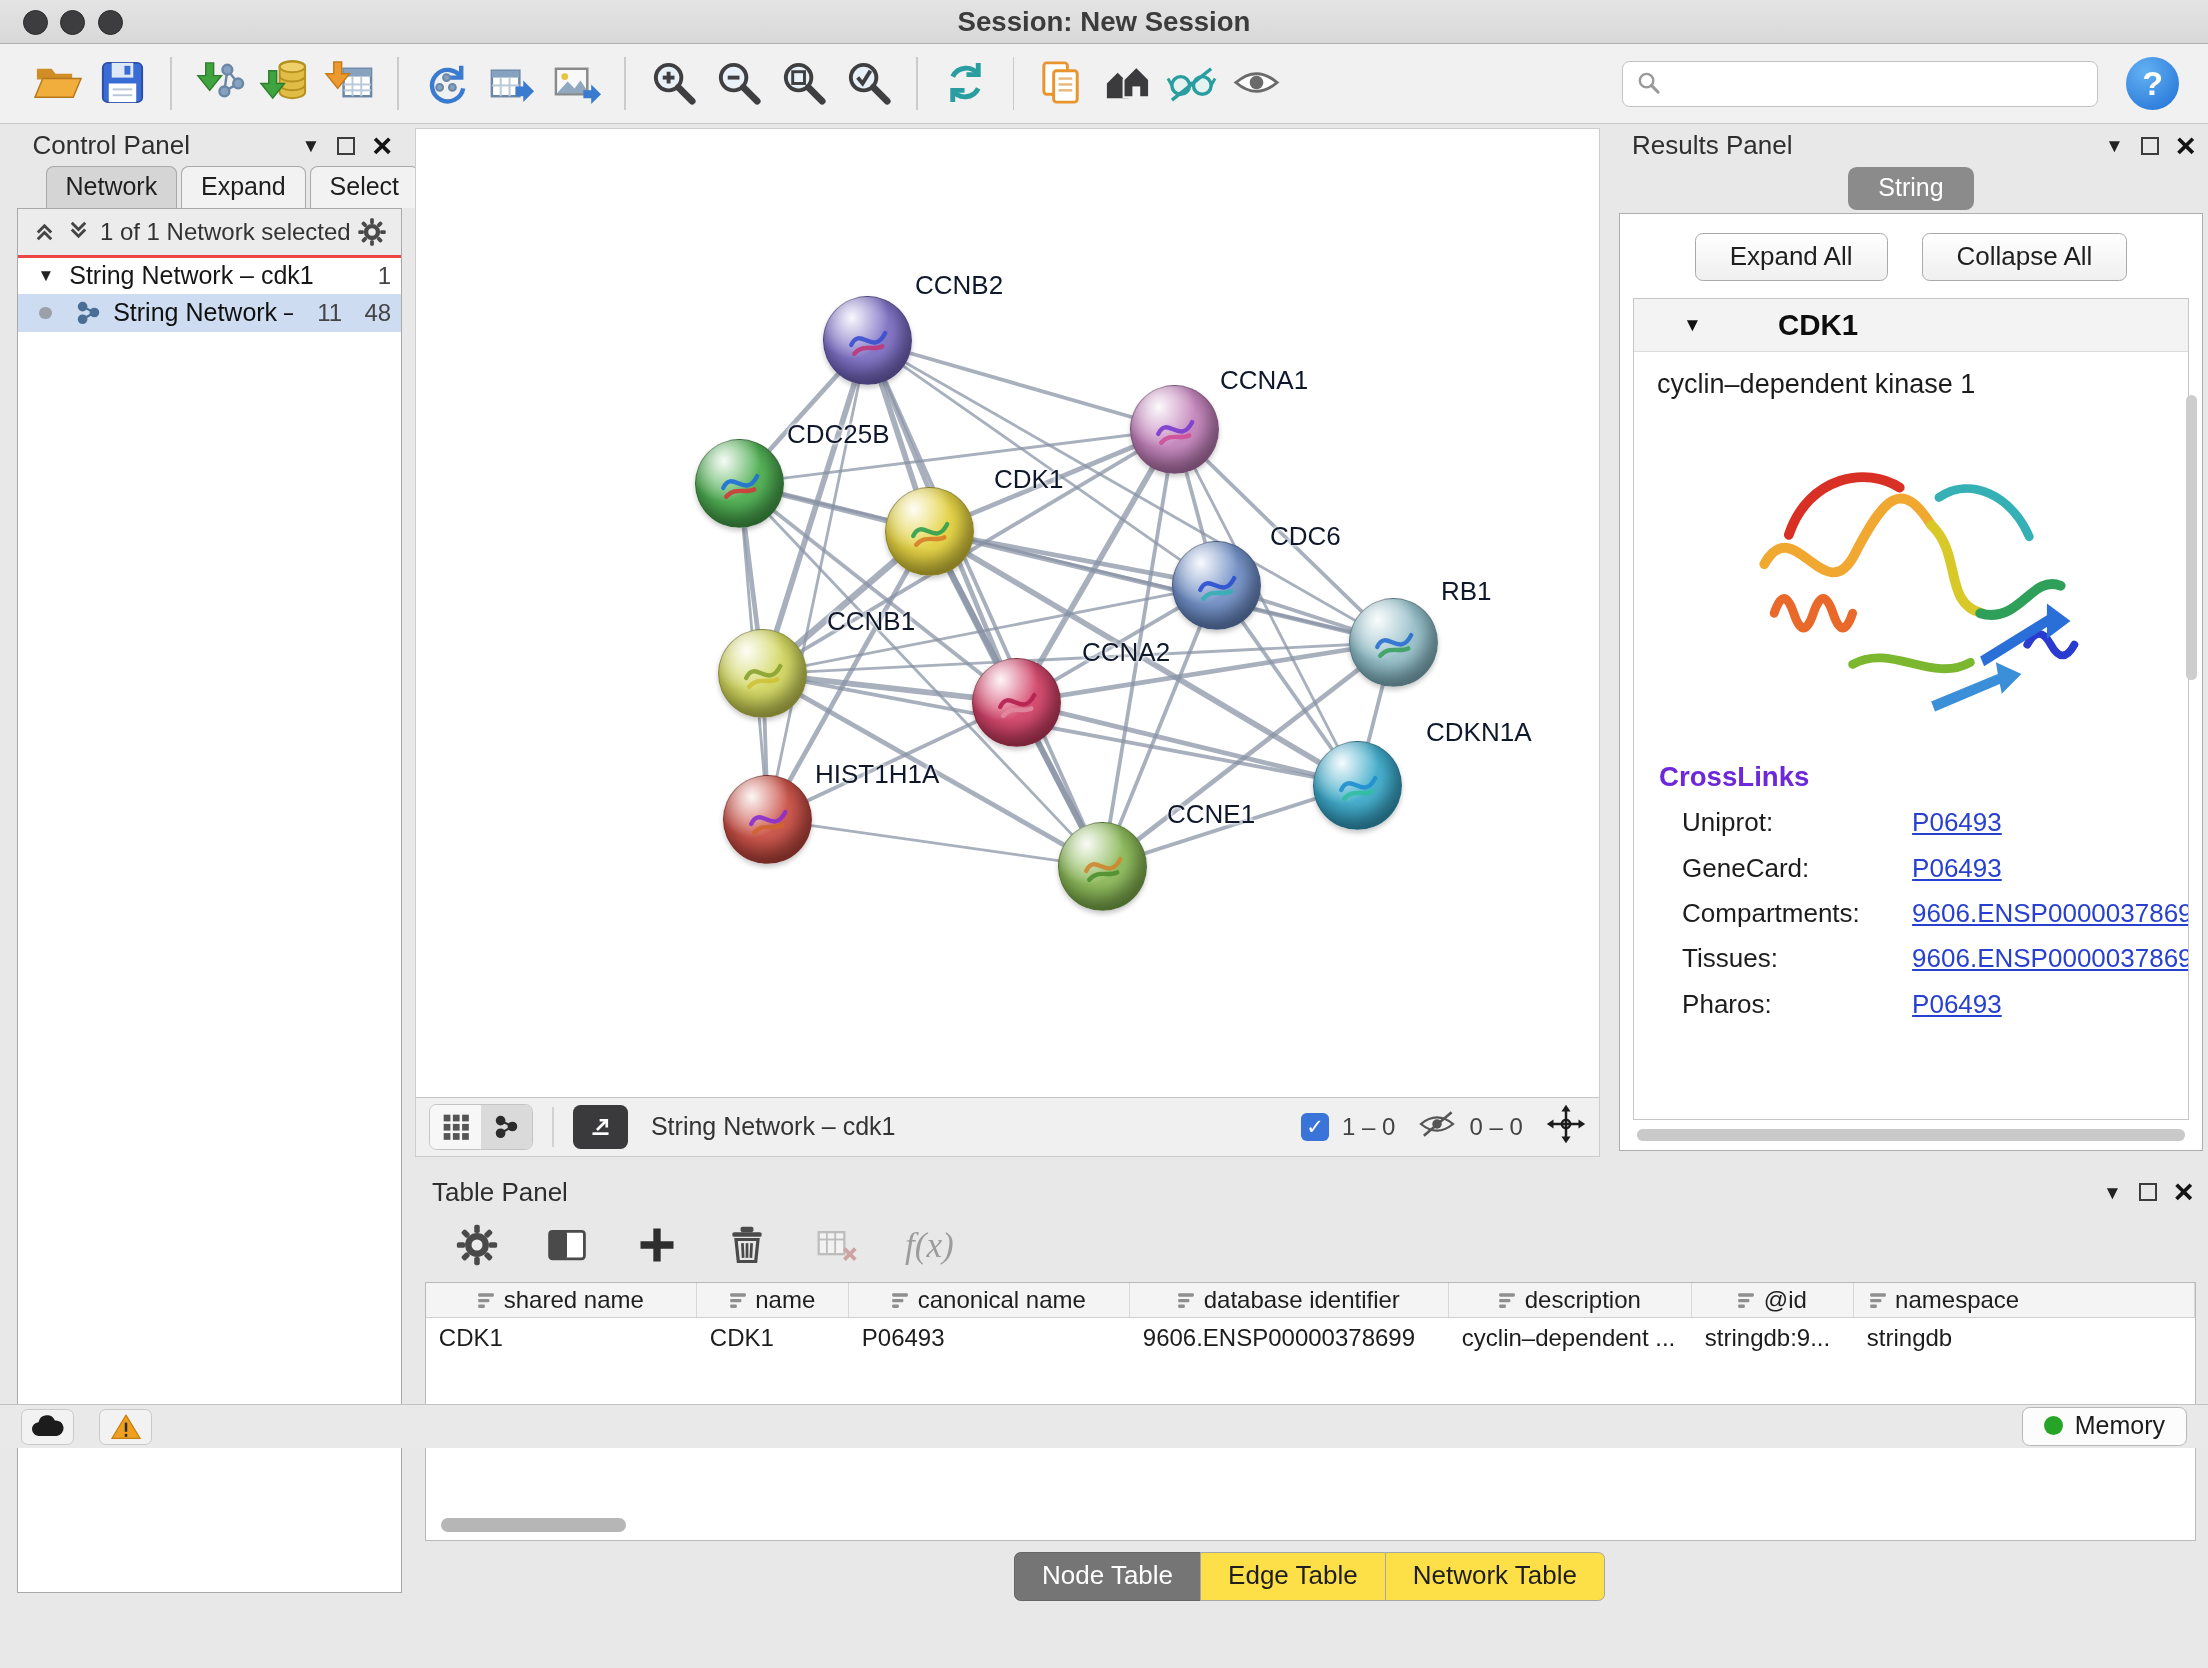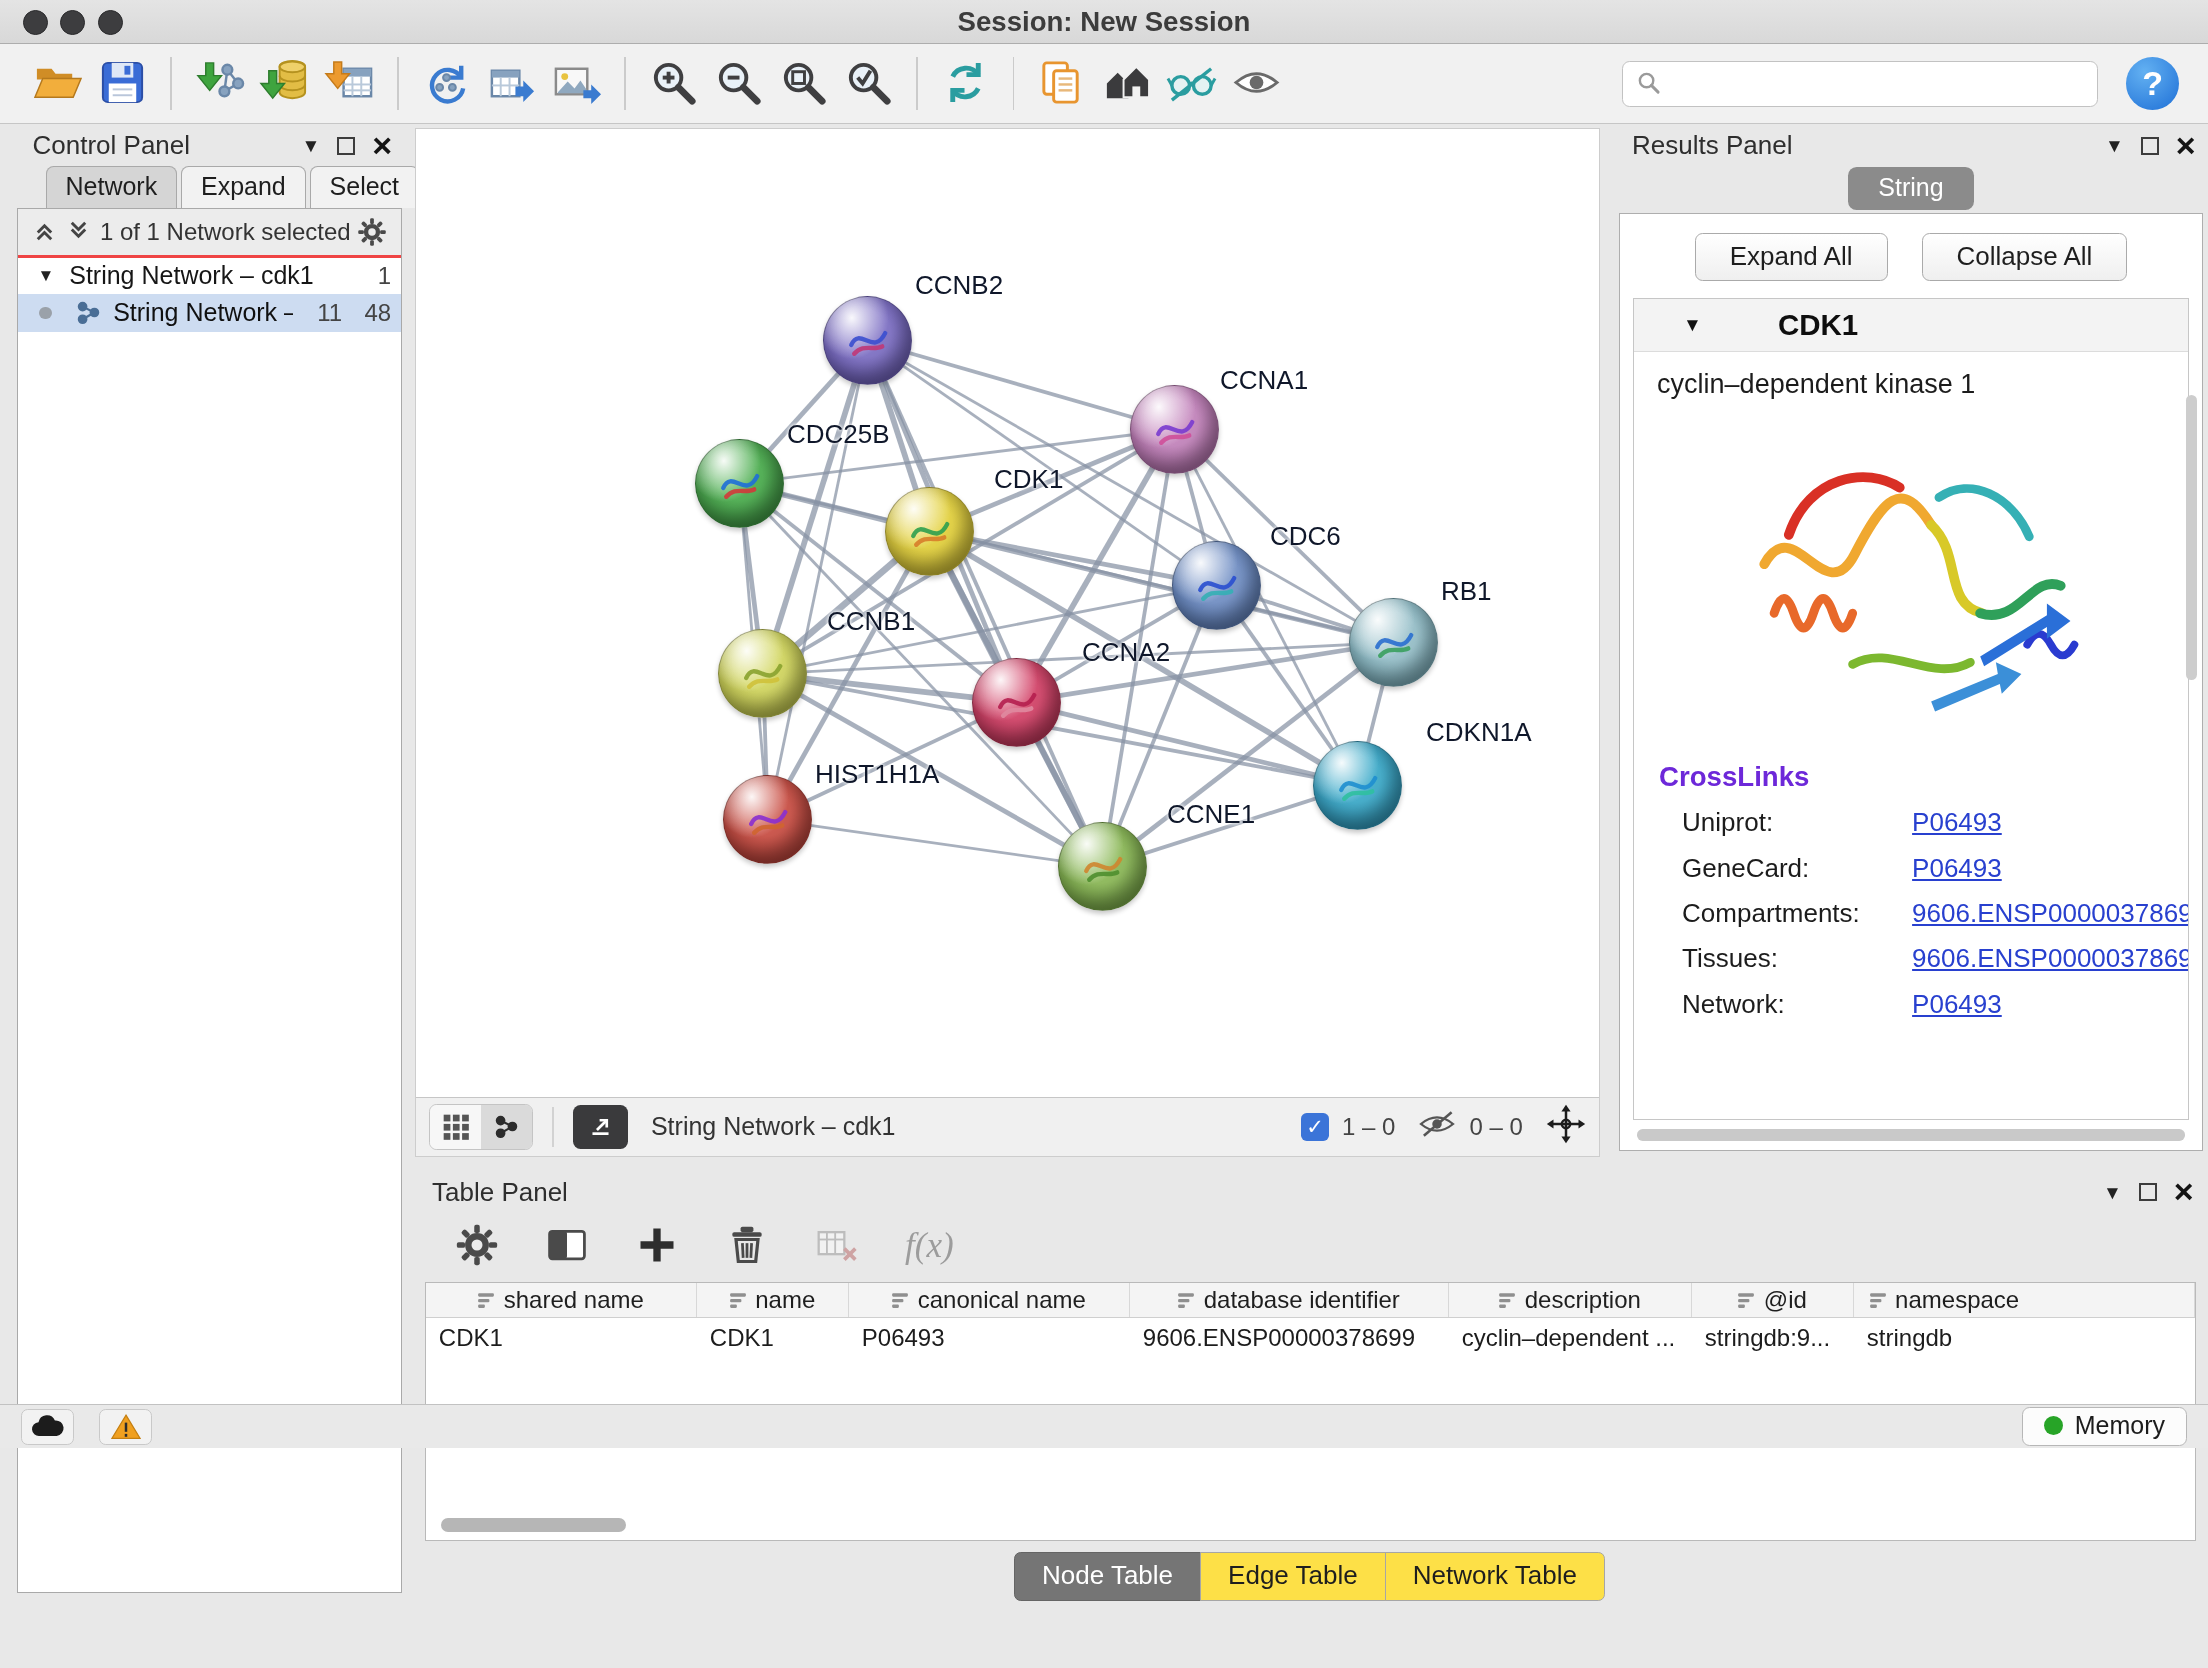--- a/index.html
+++ b/index.html
@@ -603,21 +603,21 @@
               </div>
               <div class="cl-row">
                 <span class="cl-label">Compartments:</span>
                 <a class="cl-value">9606.ENSP00000378699</a>
               </div>
               <div class="cl-row">
                 <span class="cl-label">Tissues:</span>
                 <a class="cl-value">9606.ENSP00000378699</a>
               </div>
               <div class="cl-row">
-                <span class="cl-label">Network:</span>
+                <span class="cl-label">Pharos:</span>
                 <a class="cl-value">P06493</a>
               </div>
             </div>
         </div>
         <div class="rp-hbar"></div>
         <div class="rp-vthumb"></div>
       </div>
     </section>
 
     <section class="table-panel">

